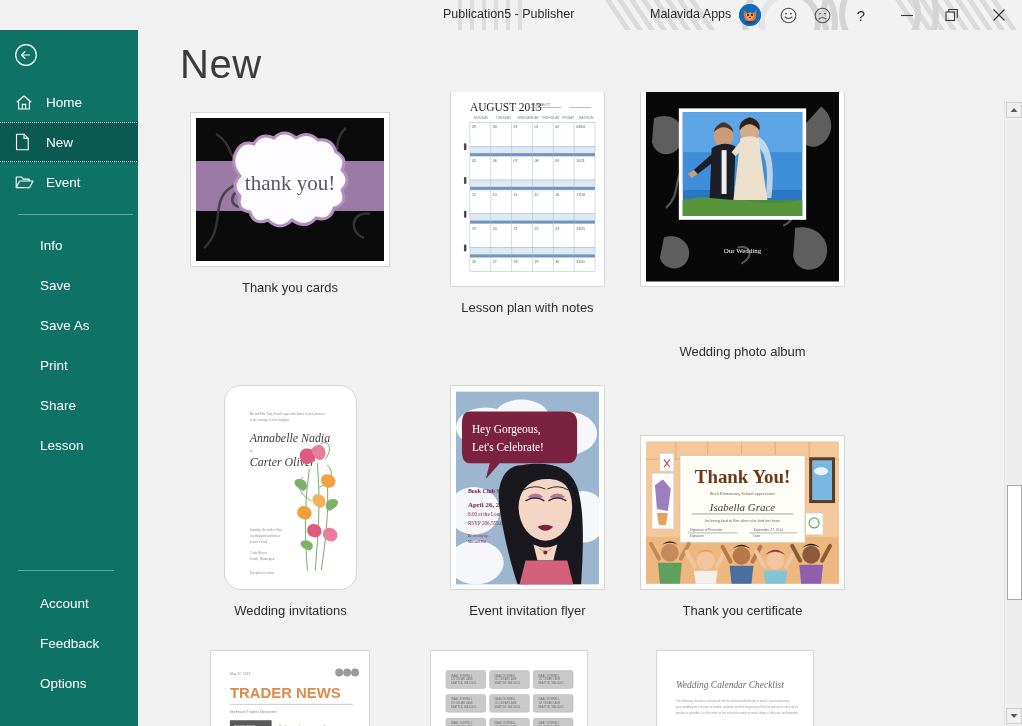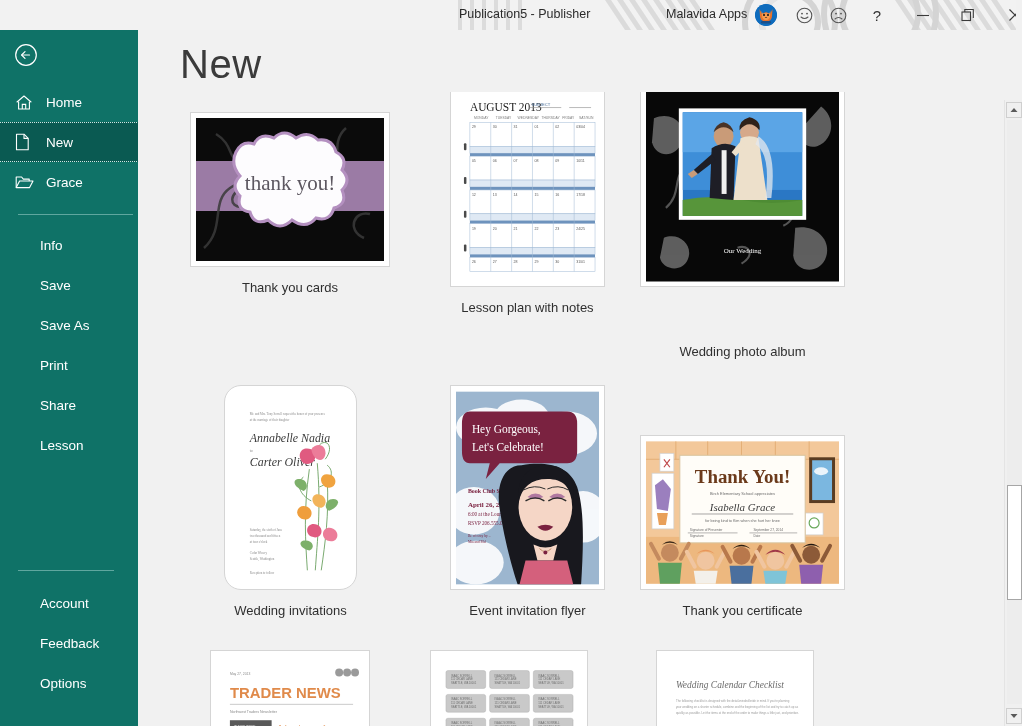--- a/index.html
+++ b/index.html
@@ -9,21 +9,20 @@
     font-family: "Liberation Sans", sans-serif;
     background: #f1f1f1;
   }
   #app { position: relative; width: 1022px; height: 726px; }
 
   
   .titlebar {
     position: absolute; top: 0; left: 0; width: 1016px; height: 30px;
     background: #f2f2f2;
     overflow: hidden;
-    padding-left: 16px;
   }
   .tb-deco { position: absolute; top: 0; left: 0; width: 1022px; height: 30px; }
   .tb-content {
     position: relative; width: 100%; height: 30px;
     display: flex; align-items: center;
   }
   .tb-title {
     position: absolute; left: 443px; top: 7px;
     font-size: 12.5px; color: #2b2b2b; white-space: nowrap;
   }
@@ -273,21 +272,21 @@
         <span>New</span>
       </div>
 
       <div class="nav-item">
         <span class="ni-icon">
           <svg width="19" height="16" viewBox="0 0 19 16">
             <path d="M1.2 13.6 V3 H6.6 L8.3 5.1 H14.2 V7" fill="none" stroke="#fff" stroke-width="1.1" stroke-linejoin="round"></path>
             <path d="M1.2 13.6 L4.6 7 H18 L14.6 13.6 Z" fill="none" stroke="#fff" stroke-width="1.1" stroke-linejoin="round"></path>
           </svg>
         </span>
-        <span>Grace</span>
+        <span>Event</span>
       </div>
 
       <div class="nav-sep"></div>
 
       <div class="nav-sub">
         <span>Info</span>
       </div>
       <div class="nav-sub">
         <span>Save</span>
       </div>

